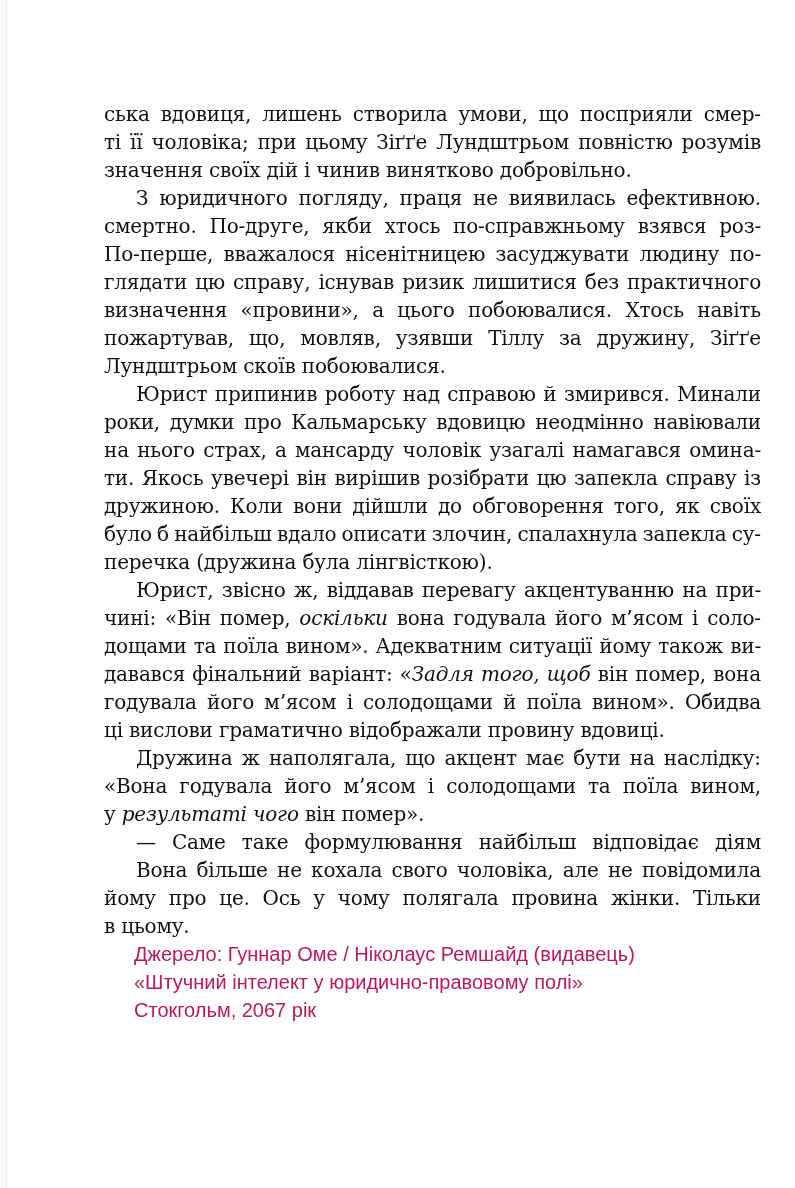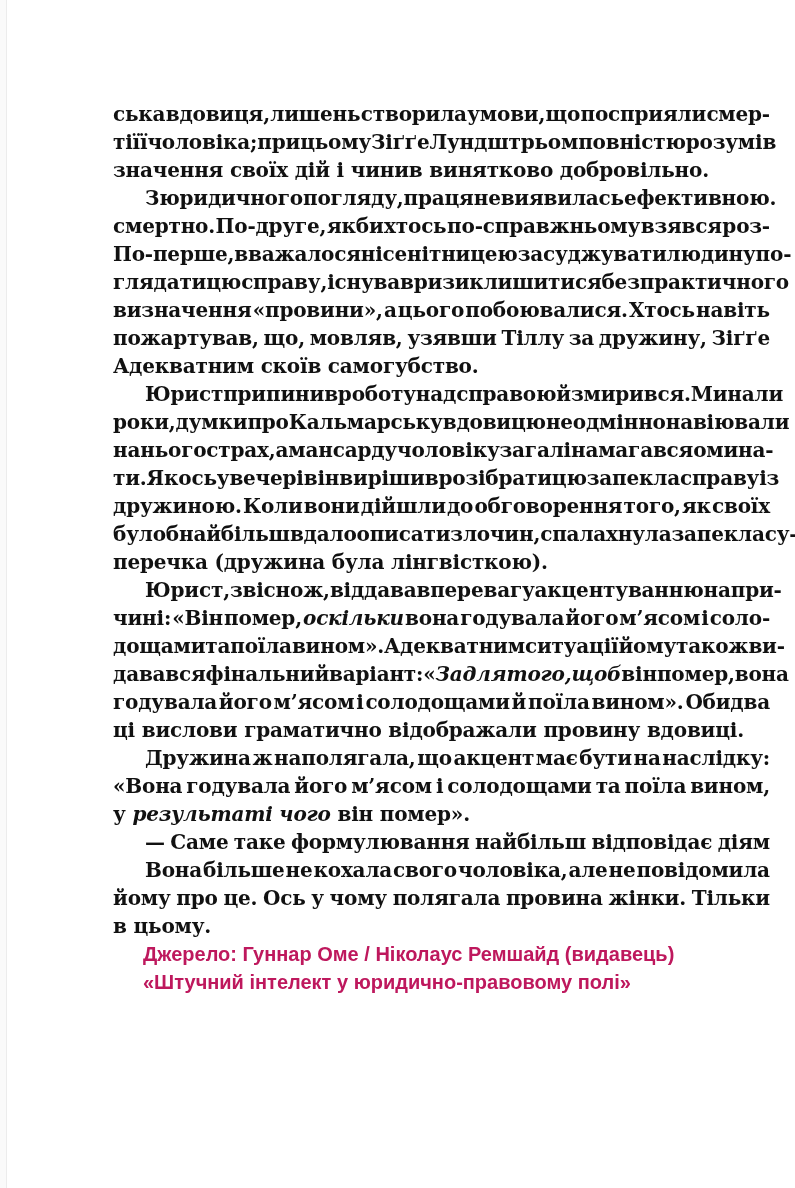--- a/index.html
+++ b/index.html
@@ -1,20 +1,20 @@
 <!DOCTYPE html>
 <html><head>
 <meta charset="utf-8">
 <style>
   html,body{margin:0;padding:0;background:#ffffff;}
   .page{position:relative;width:795px;height:1188px;background:#ffffff;overflow:hidden;
         font-family:"DejaVu Serif",serif;color:#111111;}
   .page-edge{position:absolute;left:0;top:0;width:6px;height:100%;
              background:#fafafa;border-right:1px solid #ececec;}
-  .text-block{position:absolute;left:113px;top:100px;width:657px;font-weight:bold;}
+  .text-block{position:absolute;left:104px;top:100px;width:657px;}
   .paragraph{margin:0;}
   .line{height:28px;line-height:28px;font-size:20px;letter-spacing:-0.2px;
         white-space:nowrap;overflow:visible;}
   .line.flex{display:flex;justify-content:space-between;}
   .line.flex .w{flex:0 0 auto;}
   .line.indent{padding-left:32px;}
   .line.last{text-align:left;}
   .it{font-style:italic;}
   .citation{margin-top:0;padding-left:30px;
             font-family:"Liberation Sans",sans-serif;color:#be185d;}
@@ -100,21 +100,21 @@
           <div class="line flex">
             <span class="w"><span>пожартував,</span></span>
             <span class="w"><span>що,</span></span>
             <span class="w"><span>мовляв,</span></span>
             <span class="w"><span>узявши</span></span>
             <span class="w"><span>Тіллу</span></span>
             <span class="w"><span>за</span></span>
             <span class="w"><span>дружину,</span></span>
             <span class="w"><span>Зіґґе</span></span>
           </div>
-          <div class="line last">Адекватним скоїв самогубство.</div>
+          <div class="line last">Лундштрьом скоїв побоювалися.</div>
         </div>
         <div class="paragraph">
           <div class="line flex indent">
             <span class="w"><span>Юрист</span></span>
             <span class="w"><span>припинив</span></span>
             <span class="w"><span>роботу</span></span>
             <span class="w"><span>над</span></span>
             <span class="w"><span>справою</span></span>
             <span class="w"><span>й</span></span>
             <span class="w"><span>змирився.</span></span>
@@ -293,15 +293,16 @@
             <span class="w"><span>провина</span></span>
             <span class="w"><span>жінки.</span></span>
             <span class="w"><span>Тільки</span></span>
           </div>
           <div class="line last">в цьому.</div>
         </div>
       </div>
     <div class="citation">
       <div class="cline">Джерело: Гуннар Оме / Ніколаус Ремшайд (видавець)</div>
       <div class="cline">«Штучний інтелект у юридично-правовому полі»</div>
+      <div class="cline">Стокгольм, 2067 рік</div>
     </div>
   </div>
 </div>
 
 </body></html>

